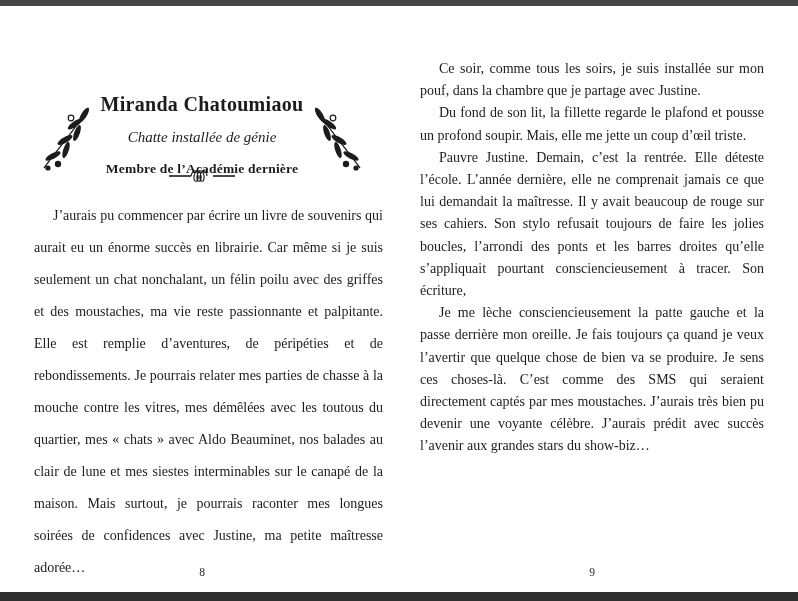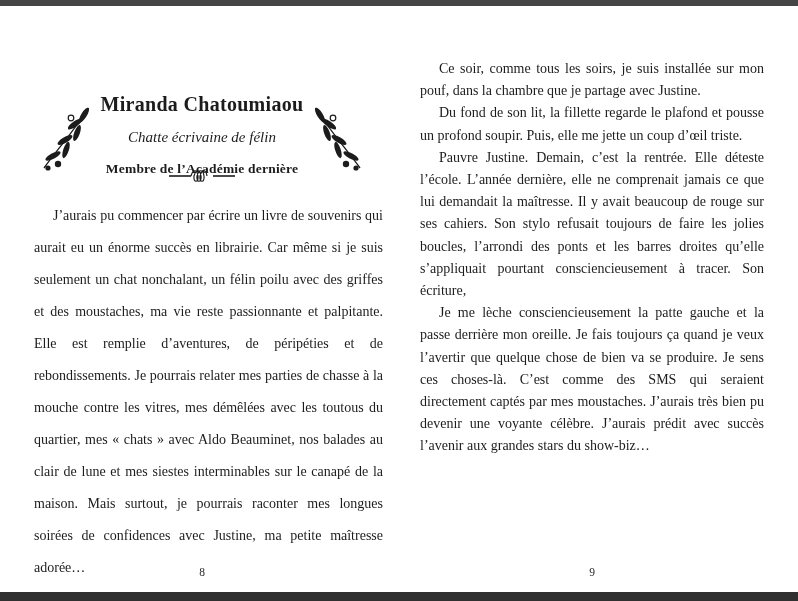--- a/index.html
+++ b/index.html
@@ -92,21 +92,21 @@
           <ellipse cx="28" cy="48" rx="8.5" ry="2.8" transform="rotate(-72 28 48)"></ellipse>
           <ellipse cx="15" cy="54" rx="8.5" ry="2.8" transform="rotate(-28 15 54)"></ellipse>
           <circle cx="20" cy="62" r="3.2"></circle>
           <circle cx="10" cy="66" r="2.6"></circle>
         </g>
         <circle cx="33" cy="16" r="2.8" fill="none" stroke="#1c1c1c" stroke-width="1.2"></circle>
       </svg>
     </span>
 
     <div class="chapter-title">Miranda Chatoumiaou</div>
-    <div class="chapter-subtitle">Chatte écrivaine de félin</div>
+    <div class="chapter-subtitle">Chatte installée de génie</div>
     <div class="chapter-affiliation">Membre de l’Académie dernière</div>
 
     <span class="laurel right">
       <svg width="56" height="72" viewBox="0 0 56 72" aria-hidden="true">
         <path d="M50 6 C40 24 22 44 6 66" fill="none" stroke="#1c1c1c" stroke-width="1.3"></path>
         <g fill="#1c1c1c">
           <ellipse cx="46" cy="13" rx="8.5" ry="2.8" transform="rotate(-58 46 13)"></ellipse>
           <ellipse cx="37" cy="22" rx="8.5" ry="2.8" transform="rotate(-35 37 22)"></ellipse>
           <ellipse cx="39" cy="31" rx="8.5" ry="2.8" transform="rotate(-70 39 31)"></ellipse>
           <ellipse cx="27" cy="38" rx="8.5" ry="2.8" transform="rotate(-30 27 38)"></ellipse>
@@ -129,20 +129,20 @@
   </div>
 
   <div class="body-text body-left" lang="fr">
       <p>J’aurais pu commencer par écrire un livre de souvenirs qui aurait eu un énorme succès en librairie. Car même si je suis seulement un chat nonchalant, un félin poilu avec des griffes et des moustaches, ma vie reste passionnante et palpitante. Elle est remplie d’aventures, de péripéties et de rebondissements. Je pourrais relater mes parties de chasse à la mouche contre les vitres, mes démêlées avec les toutous du quartier, mes « chats » avec Aldo Beauminet, nos balades au clair de lune et mes siestes interminables sur le canapé de la maison. Mais surtout, je pourrais raconter mes longues soirées de confidences avec Justine, ma petite maîtresse adorée…</p>
     </div>
 
   <div class="page-number left">8</div>
 
   <div class="body-text body-right" lang="fr">
       <p>Ce soir, comme tous les soirs, je suis installée sur mon pouf, dans la chambre que je partage avec Justine.</p>
-      <p>Du fond de son lit, la fillette regarde le plafond et pousse un profond soupir. Puis, elle me jette un coup d’œil triste.</p>
+      <p>Du fond de son lit, la fillette regarde le plafond et pousse un profond soupir. Mais, elle me jette un coup d’œil triste.</p>
       <p>Pauvre Justine. Demain, c’est la rentrée. Elle déteste l’école. L’année dernière, elle ne comprenait jamais ce que lui demandait la maîtresse. Il y avait beaucoup de rouge sur ses cahiers. Son stylo refusait toujours de faire les jolies boucles, l’arrondi des ponts et les barres droites qu’elle s’appliquait pourtant consciencieusement à tracer. Son écriture,</p>
       <p>Je me lèche consciencieusement la patte gauche et la passe derrière mon oreille. Je fais toujours ça quand je veux l’avertir que quelque chose de bien va se produire. Je sens ces choses-là. C’est comme des SMS qui seraient directement captés par mes moustaches. J’aurais très bien pu devenir une voyante célèbre. J’aurais prédit avec succès l’avenir aux grandes stars du show-biz…</p>
     </div>
 
   <div class="page-number right">9</div>
 
 </div>
 
 </body></html>

